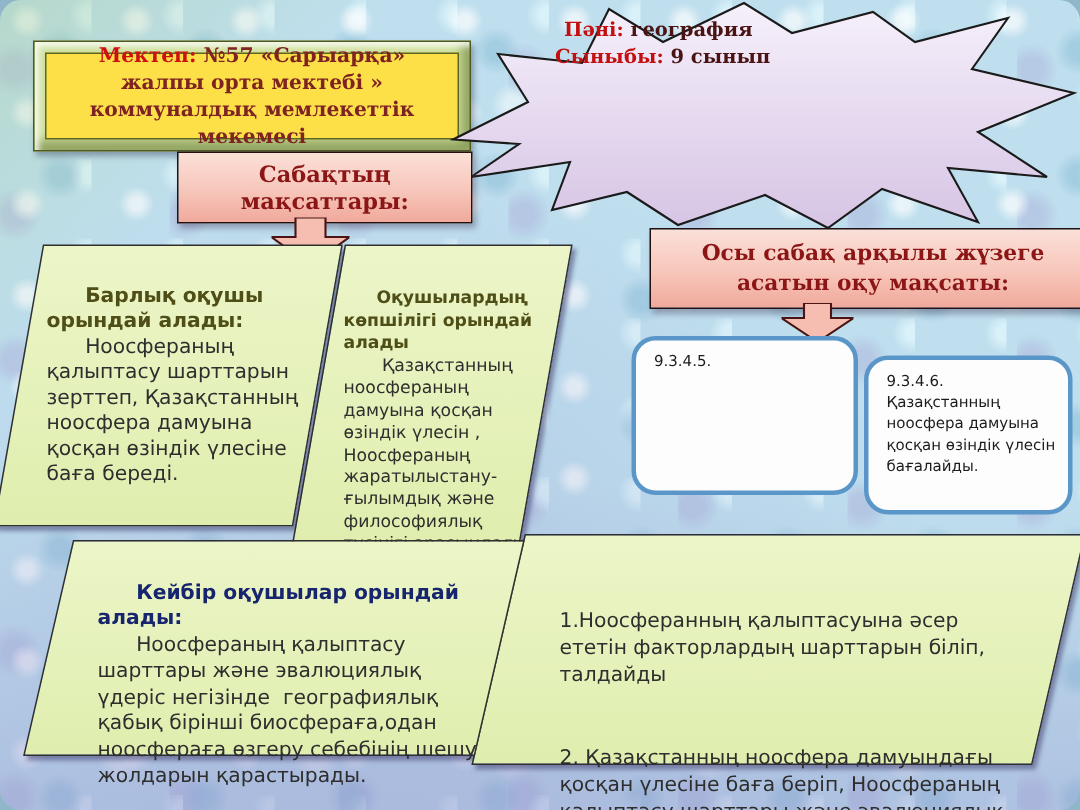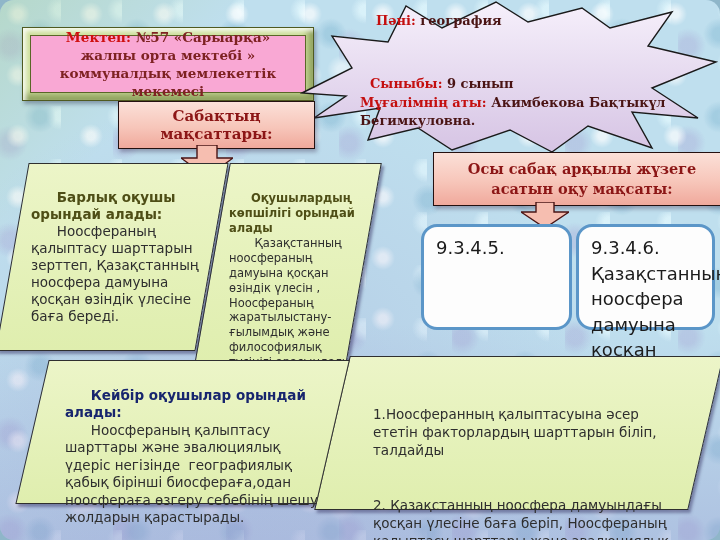--- a/index.html
+++ b/index.html
@@ -19,33 +19,33 @@
     background:
       linear-gradient(135deg, rgba(168,206,148,.40), rgba(255,255,255,0) 20%),
       radial-gradient(ellipse at 35% 75%, rgba(150,150,205,.28), rgba(150,150,205,0) 55%),
       linear-gradient(to bottom, rgba(255,255,255,0) 60%, rgba(146,146,204,.38) 100%);
   }
 
   
   .school-box{position:absolute;left:22px;top:27px;width:290px;height:72px;
     background:#cfe09e;border:1px solid #4f5a20;
     box-shadow: inset 3px 3px 4px rgba(255,255,255,.85), inset -5px -6px 7px rgba(90,110,40,.55), 2px 3px 4px rgba(60,70,100,.45);}
-  .school-inner{position:absolute;inset:7px;background:#f9a8d4;border:1px solid #5a6628;
+  .school-inner{position:absolute;inset:7px;background:#fde047;border:1px solid #5a6628;
     display:flex;align-items:center;justify-content:flex-start;text-align:center;
     font-family:"DejaVu Serif",serif;font-weight:bold;font-size:13.5px;line-height:1.35;
     color:#7e2222;padding:2px 6px;}
   .school-inner .red{color:#cf0f0f;}
 
   
   .burst-wrap{position:absolute;left:300px;top:0;width:420px;height:158px;}
   .burst-wrap svg{position:absolute;inset:0;}
   .burst-text{position:absolute;left:56px;top:12px;right:26px;
     font-family:"DejaVu Serif",serif;font-weight:bold;font-size:13px;line-height:1.42;color:#4a1414;}
   .burst-line .lbl{color:#c40f0f;}
-  .ind1{padding-left:20px;} .ind2{padding-left:14px;margin-top:45px;} .ind3{padding-left:4px;} .ind4{padding-left:30px;} .ind5{padding-left:0;}
+  .ind1{padding-left:20px;} .ind2{padding-left:14px;} .ind3{padding-left:4px;} .ind4{padding-left:30px;} .ind5{padding-left:0;}
 
   
   .pink-box{position:absolute;border:1.5px solid #241010;
     background:linear-gradient(180deg,#fbe0d8 0%,#f7c6ba 55%,#f0a99c 100%);
     box-shadow:2px 3px 4px rgba(70,60,90,.4);
     display:flex;align-items:center;justify-content:center;text-align:center;
     font-family:"DejaVu Serif",serif;font-weight:bold;color:#8c1616;}
   .goals-box{left:118px;top:101px;width:195px;height:46px;font-size:15px;}
   .objective-box{left:433px;top:152px;width:280px;height:52px;font-size:14.5px;line-height:1.4;padding:0 8px;}
   .arrow{position:absolute;}
@@ -63,23 +63,23 @@
   .box-most{left:212px;top:163px;width:150px;height:200px;}
   .box-most .para-inner{font-size:11.5px;line-height:1.3;padding:12px 8px 6px 16px;}
   .box-some{left:32px;top:360px;width:300px;height:142px;}
   .box-some .para-inner{font-size:13.5px;line-height:1.3;padding:8px 8px 6px 32px;}
   .box-outcome{left:332px;top:356px;width:372px;height:152px;}
   .box-outcome .para-inner{font-size:13.5px;line-height:1.34;padding:12px 24px 6px 40px;}
 
   
   .lo-box{position:absolute;top:224px;height:106px;background:#fdfdfd;border:3px solid #5b96c8;
     border-radius:16px;box-sizing:border-box;padding:8px 8px 6px 12px;
-    font-size:18px;line-height:1.42;color:#1c1c1c;}
+    font-size:10px;line-height:1.42;color:#1c1c1c;}
   .lo-left{left:421px;width:151px;}
-  .lo-right{left:576px;width:139px;}
+  .lo-right{left:576px;width:139px;margin-top:13px;}
 </style>
 </head>
 <body>
 
 <div class="slide">
   <div class="tint"></div>
 
   <div class="school-box">
     <div class="school-inner">
       <span><span class="red">Мектеп:</span><span> №57 «Сарыарқа»  жалпы орта мектебі » коммуналдық мемлекеттік мекемесі</span></span>
@@ -92,21 +92,20 @@
         <linearGradient id="burstGrad" x1="0" y1="0" x2="0" y2="1">
           <stop offset="0" stop-color="#f6f0fb"></stop>
           <stop offset="1" stop-color="#d6c4e4"></stop>
         </linearGradient>
       </defs>
       <polygon points="2,93 52,68 32,36 88,42 106,6 142,28 196,2 228,22 282,8 310,28 372,12 348,46 416,62 352,88 398,118 332,112 352,148 288,126 252,152 210,130 152,150 118,128 68,140 80,108 14,118 46,96" fill="url(#burstGrad)" stroke="#1a1a1a" stroke-width="1.4"></polygon>
     </svg>
     <div class="burst-text">
       <div class="burst-line ind1"><span class="lbl">Пәні:</span><span>  география</span></div>
       <div class="burst-line ind2"><span class="lbl">Сыныбы:</span><span> 9 сынып</span></div>
-      <div class="burst-line ind3"><span class="lbl">Мұғалімнің аты:</span><span> Акимбекова Бақтыкүл Бегимкуловна.</span></div>
     </div>
   </div>
 
   <div class="pink-box goals-box">
     <span>Сабақтың  мақсаттары:</span>
   </div>
   <svg class="arrow" style="left:181px;top:145px;" width="52" height="32" viewBox="0 0 52 32">
     <polygon points="16,0 36,0 36,13 52,13 26,32 0,13 16,13" fill="#f6beb0" stroke="#4a1414" stroke-width="1.4"></polygon>
   </svg>
 

